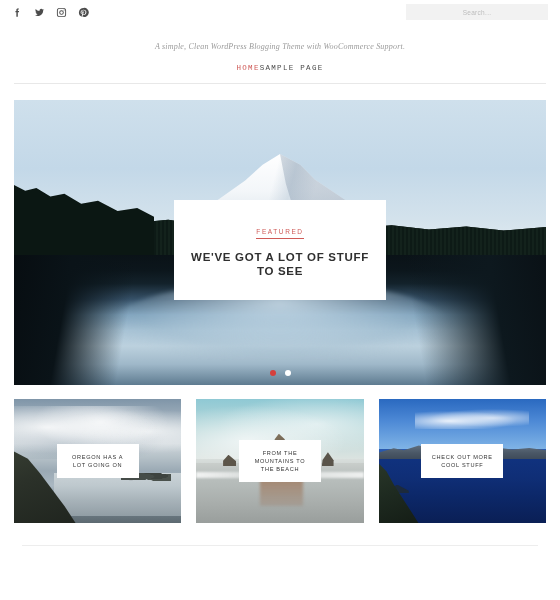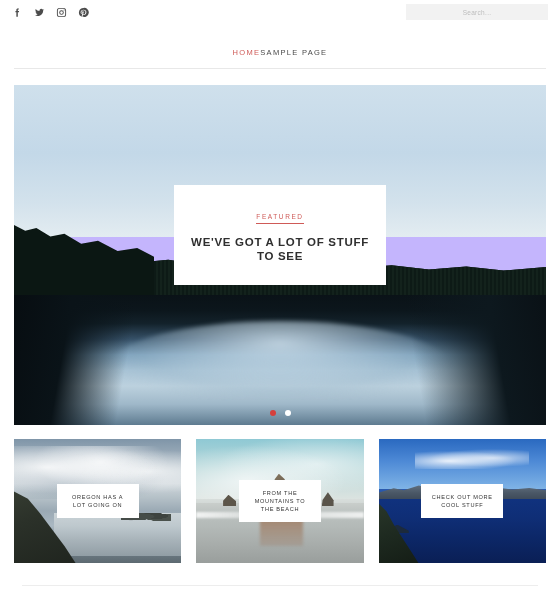--- a/index.html
+++ b/index.html
@@ -85,41 +85,42 @@
     letter-spacing: .2px;
     margin: 7px 0 0 0;
   }
 
   
   .nav {
     display: flex;
     justify-content: center;
     align-items: center;
     padding: 13px 0 11px 0;
+    font-family: Liberation Mono, monospace;
   }
   .nav-item {
     font-size: 7.5px;
     letter-spacing: 1.3px;
     color: #4a4a4a;
     text-transform: uppercase;
     text-decoration: none;
     cursor: pointer;
   }
   .nav-item.active { color: #cf5a57; }
   .nav-divider {
     height: 1px;
     background: #e8e8e8;
     margin: 0 14px;
   }
 
   
   .hero {
     position: relative;
     margin: 16px 14px 0 14px;
-    height: 340px;
+    height: 285px;
     overflow: hidden;
     background: #c4b5fd;
   }
   .hero-photo { position: absolute; inset: 0; }
   .sky {
     position: absolute;
     left: 0; right: 0; top: 0;
     height: 152px;
     background: linear-gradient(#cfe0ec 0%, #c3d8e8 45%, #d3e2ec 78%, #e3ecf1 100%);
   }
@@ -409,20 +410,21 @@
     <svg class="social-icon" viewBox="0 0 24 24">
       <path d="M12 2a10 10 0 0 0-3.6 19.3c-.1-.8-.2-2 0-2.9l1.2-5s-.3-.6-.3-1.5c0-1.4.8-2.5 1.8-2.5.9 0 1.3.6 1.3 1.4 0 .9-.6 2.2-.9 3.4-.2 1 .5 1.9 1.5 1.9 1.9 0 3.2-2.4 3.2-5.2 0-2.1-1.4-3.7-4-3.7a4.6 4.6 0 0 0-4.8 4.6c0 .9.3 1.5.7 2 .1.2.1.3.1.4l-.2.8c0 .3-.2.4-.5.2-1.2-.5-1.8-2-1.8-3.6 0-2.7 2.2-5.8 6.7-5.8 3.6 0 5.9 2.6 5.9 5.3 0 3.6-2 6.3-5 6.3-1 0-2-.5-2.3-1.2l-.6 2.4c-.2.8-.7 1.7-1.1 2.3A10 10 0 1 0 12 2z"></path>
     </svg>
   </div>
   <div class="search-wrap">
     <input class="search-input" type="text" placeholder="Search..." value="" style="">
   </div>
 </div>
 
 <div class="masthead">
+  <p class="tagline">A simple, Clean WordPress Blogging Theme with WooCommerce Support.</p>
 </div>
 
 <nav class="nav">
   <a class="nav-item active" href="#">HOME</a>
   <a class="nav-item" href="#">SAMPLE PAGE</a>
 </nav>
 <div class="nav-divider"></div>
 
 <div class="hero">
   <div class="hero-photo">

